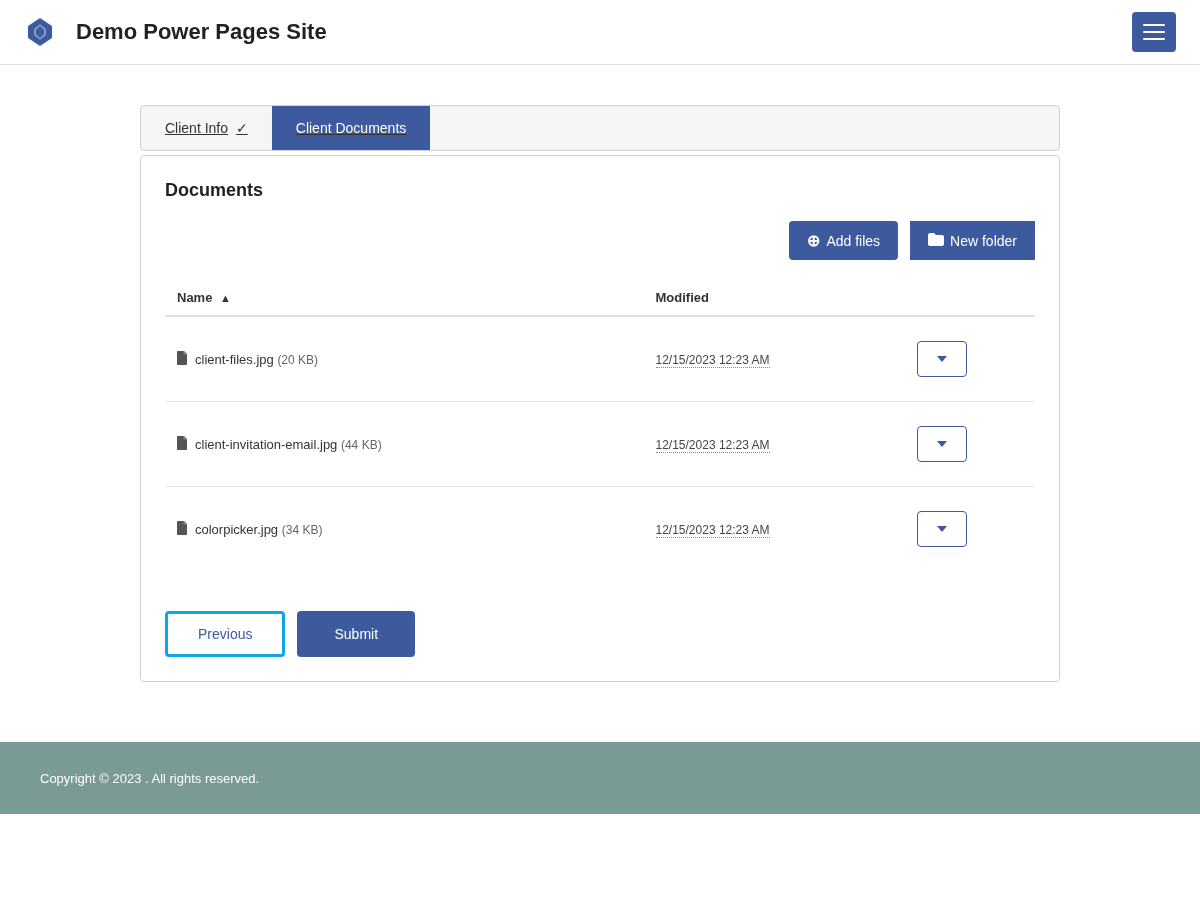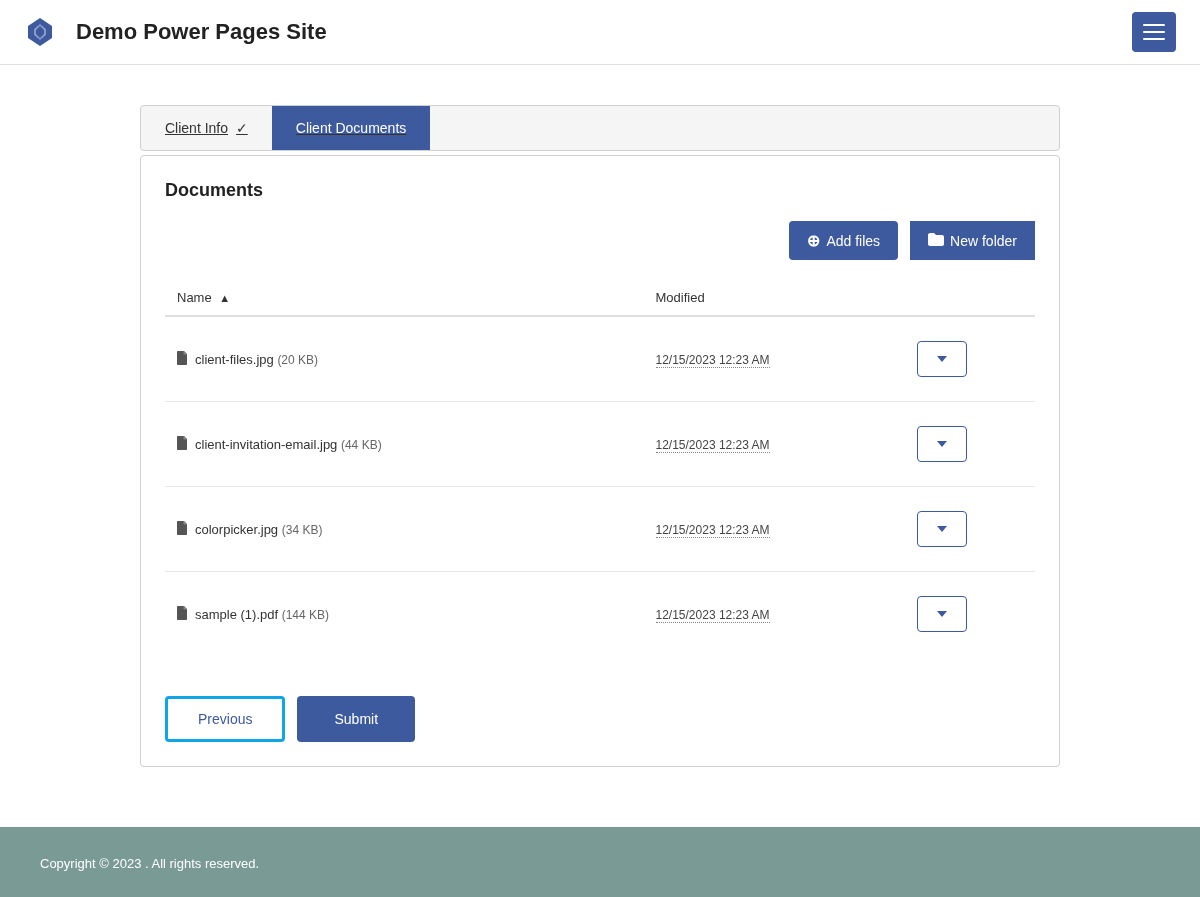--- a/index.html
+++ b/index.html
@@ -136,21 +136,21 @@
     .file-table {
       width: 100%;
       border-collapse: collapse;
     }
     .file-table thead tr {
       border-bottom: 2px solid #e0e0e0;
     }
     .file-table th {
       text-align: left;
       padding: 10px 12px;
-      font-weight: 400;
+      font-weight: 700;
       color: #333;
       font-size: 13px;
     }
     .file-table th.name-col {
       width: 55%;
     }
     .file-table th.modified-col {
       width: 30%;
     }
     .file-table th.action-col {
@@ -363,41 +363,20 @@
             </td>
             <td><span class="modified-date">12/15/2023 12:23 AM</span></td>
             <td>
       <button class="action-dropdown">
         <svg width="10" height="6" viewBox="0 0 10 6" fill="#3d5a9e" xmlns="http://www.w3.org/2000/svg">
           <path d="M0 0L5 6L10 0H0Z"></path>
         </svg>
       </button>
             </td>
           </tr>
-          <tr>
-            <td>
-      <div class="file-name">
-        <span class="file-icon">
-          <svg width="10" height="14" viewBox="0 0 10 14" fill="none" xmlns="http://www.w3.org/2000/svg">
-            <path d="M1 0H7L10 3V13C10 13.6 9.6 14 9 14H1C0.4 14 0 13.6 0 13V1C0 0.4 0.4 0 1 0Z" fill="#555"></path>
-            <path d="M6.5 0L10 3.5H7C6.7 3.5 6.5 3.3 6.5 3V0Z" fill="#888"></path>
-          </svg>
-        </span>
-        <span>sample (1).pdf <span class="file-size">(144 KB)</span></span>
-      </div>
-            </td>
-            <td><span class="modified-date">12/15/2023 12:23 AM</span></td>
-            <td>
-      <button class="action-dropdown">
-        <svg width="10" height="6" viewBox="0 0 10 6" fill="#3d5a9e" xmlns="http://www.w3.org/2000/svg">
-          <path d="M0 0L5 6L10 0H0Z"></path>
-        </svg>
-      </button>
-            </td>
-          </tr>
         </tbody>
     </table>
 
     <div class="bottom-bar">
       <button class="btn-previous">Previous</button>
       <button class="btn-submit">Submit</button>
     </div>
   </div>
 </main>
 

